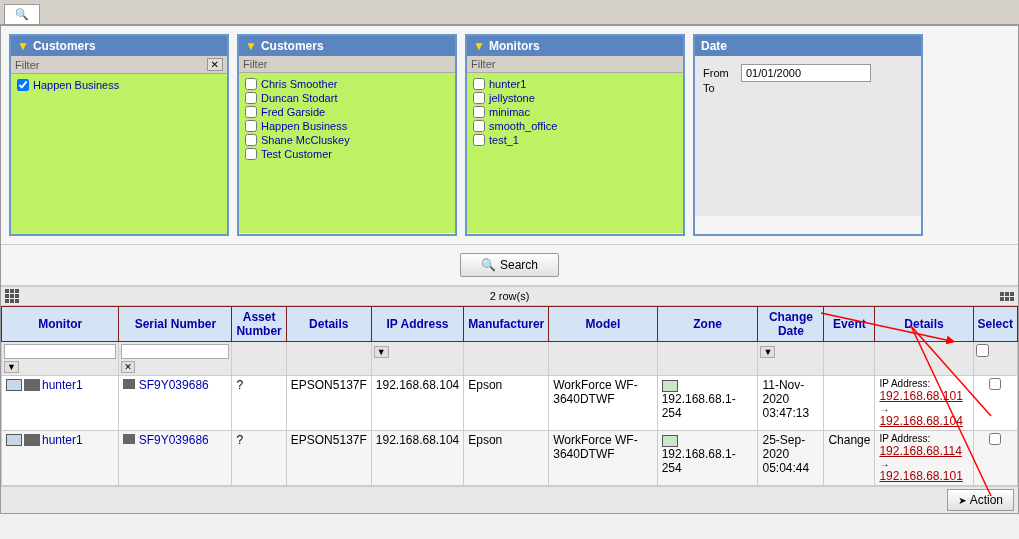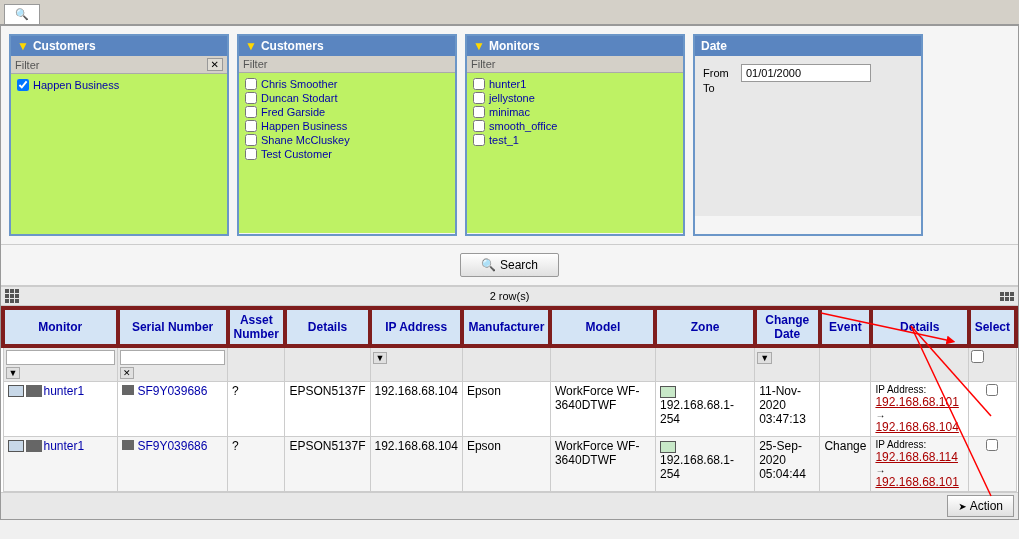--- a/index.html
+++ b/index.html
@@ -45,21 +45,21 @@
 
     
     .results-area { background: #fff; border-top: 1px solid #ccc; position: relative; }
     
     .results-toolbar { display: flex; align-items: center; padding: 2px 4px; background: #e8e8e8; border-bottom: 1px solid #ccc; justify-content: space-between; }
     .results-toolbar-left { display: flex; align-items: center; gap: 4px; }
     .row-count { text-align: center; font-size: 11px; flex: 1; }
 
     
     .data-table { width: 100%; border-collapse: collapse; font-size: 11px; }
-    .data-table th { background: #d4e4f5; border: 4px solid #7f1d1d; padding: 3px 4px; text-align: center; color: #00a; font-weight: bold; vertical-align: middle; }
+    .data-table th { background: #d4e4f5; border: 1px solid #7f1d1d; padding: 3px 4px; text-align: center; color: #00a; font-weight: bold; vertical-align: middle; }
     .data-table td { border: 1px solid #ccc; padding: 2px 4px; vertical-align: top; }
     .data-table tr:nth-child(even) td { background: #f5f5f5; }
     .data-table tr:nth-child(odd) td { background: #fff; }
 
     .table-filter-row td { background: #e8e8e8 !important; padding: 2px; }
     .col-filter { border: 1px solid #aaa; background: #fff; width: 100%; font-size: 10px; padding: 1px; }
     .col-filter-btn { border: 1px solid #aaa; background: #e0e0e0; font-size: 9px; padding: 0 2px; cursor: pointer; }
     
     .link-blue { color: #00a; text-decoration: none; cursor: pointer; }
 

